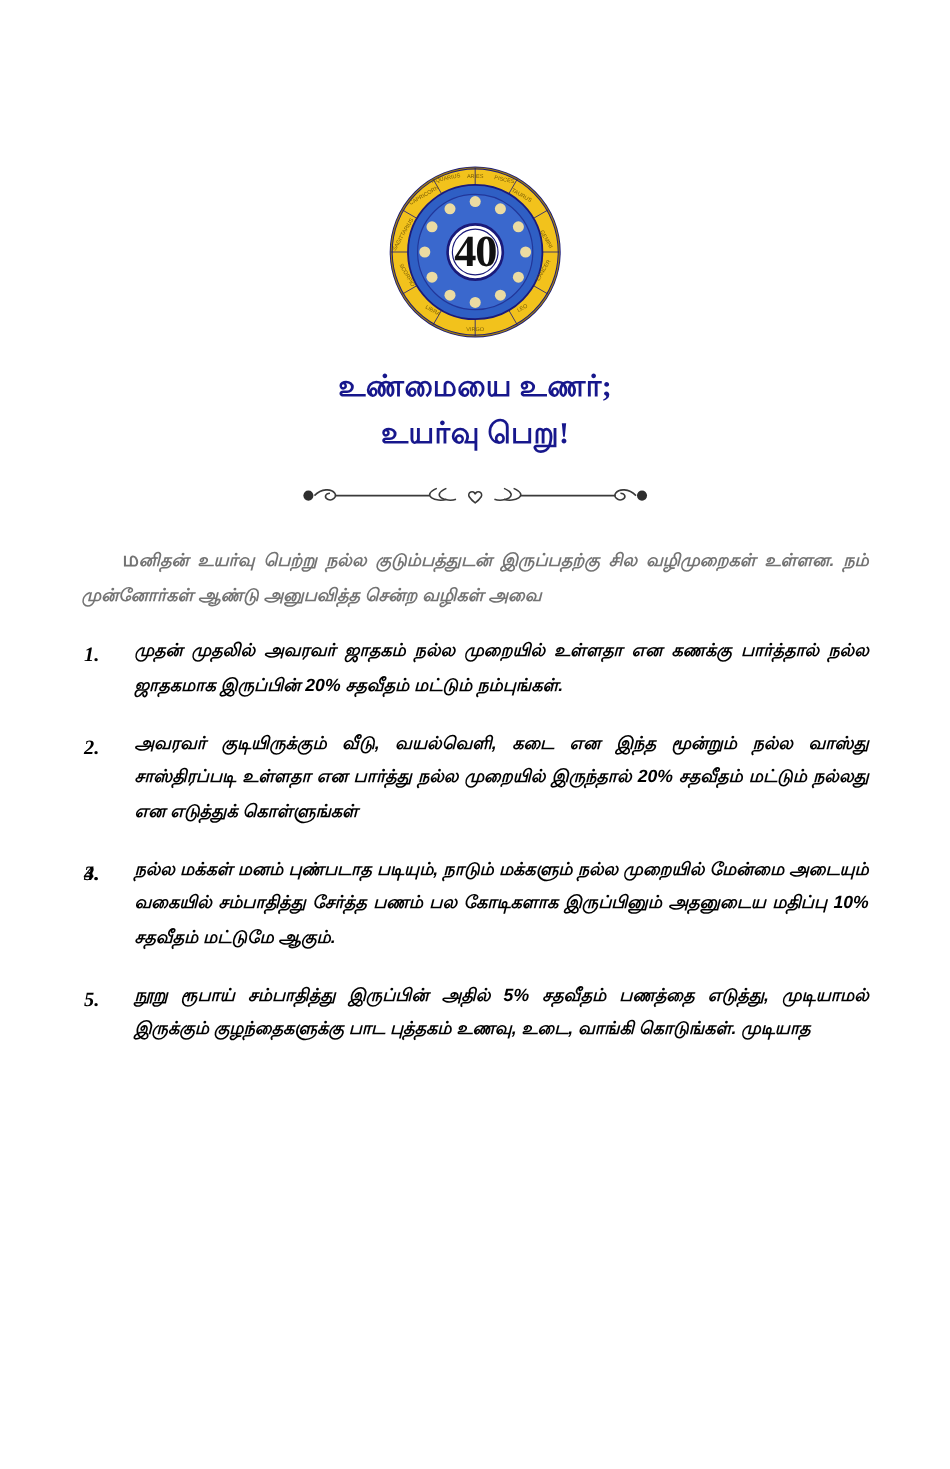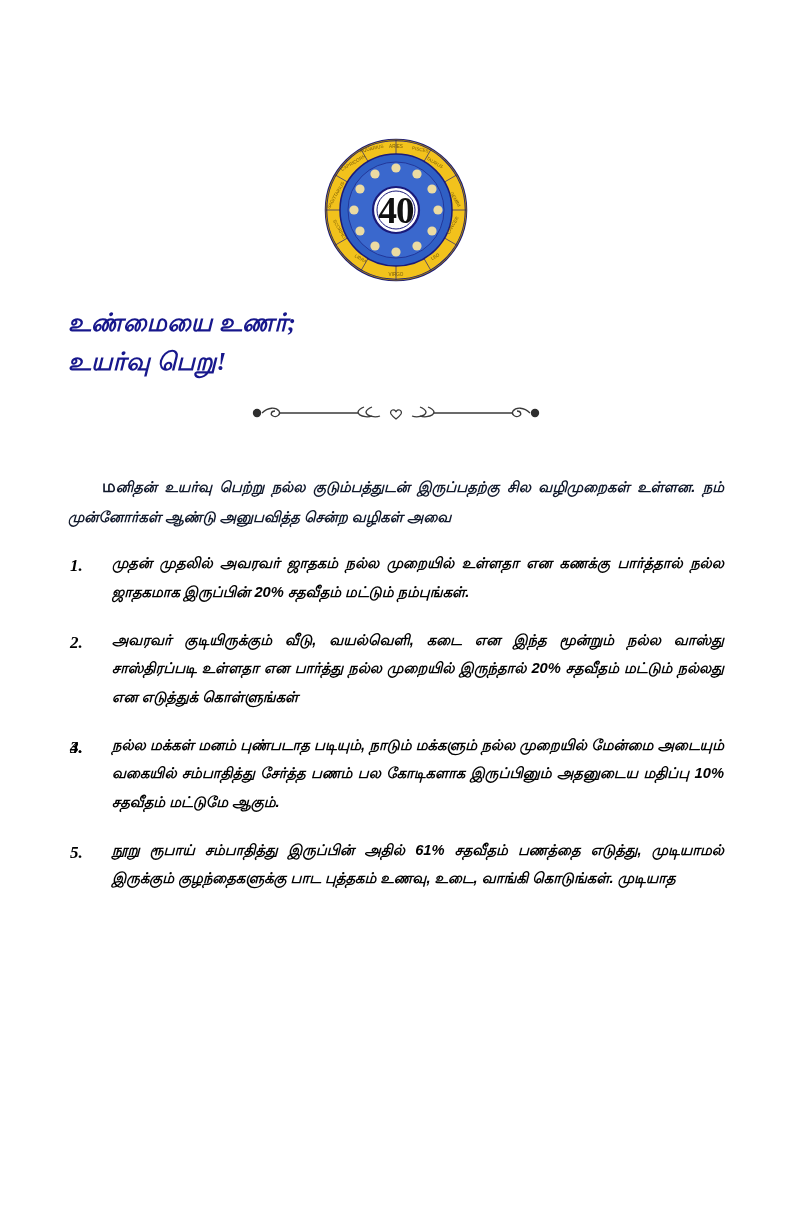--- a/index.html
+++ b/index.html
@@ -46,23 +46,22 @@
     font-family: Liberation Serif, serif;
     font-weight: bold;
     font-size: 37px;
     color: #111111;
     letter-spacing: -1px;
   }
 
   
   .title-block {
     margin-top: 22px;
-    text-align: left;
+    text-align: center;
     color: #1b1b8f;
-    font-style: italic;
   }
   .title-line {
     font-family: "Liberation Serif", serif;
     font-weight: bold;
     font-size: 25px;
     line-height: 1.55;
     color: #17178c;
     letter-spacing: 0.3px;
   }
 
@@ -71,28 +70,28 @@
     margin: 14px auto 0 auto;
     width: 300px;
     height: 34px;
     display: flex;
     align-items: center;
     justify-content: center;
   }
 
   
   .intro {
-    margin-top: 40px;
+    margin-top: 20px;
     font-size: 14.7px;
     line-height: 1.95;
     text-align: justify;
     text-align-last: left;
     font-weight: bold;
     font-style: italic;
-    color: #0f172a;
+    color: #737373;
   }
   .intro .dropcap {
     font-weight: bold;
     font-style: normal;
     font-size: 17px;
   }
   .intro-indent { display: inline-block; width: 34px; }
 
   ol.points {
     list-style: none;
@@ -220,17 +219,17 @@
     </li>
     <li>
       <span class="num">3.</span>
     </li>
     <li>
       <span class="num">4.</span>
       <span>நல்ல மக்கள் மனம் புண்படாத படியும், நாடும் மக்களும் நல்ல முறையில் மேன்மை அடையும் வகையில் சம்பாதித்து சேர்த்த பணம் பல கோடிகளாக இருப்பினும் அதனுடைய மதிப்பு 10% சதவீதம் மட்டுமே ஆகும்.</span>
     </li>
     <li>
       <span class="num">5.</span>
-      <span>நூறு ரூபாய் சம்பாதித்து இருப்பின் அதில் 61% சதவீதம் பணத்தை எடுத்து, முடியாமல் இருக்கும் குழந்தைகளுக்கு பாட புத்தகம் உணவு, உடை, வாங்கி கொடுங்கள். முடியாத</span>
+      <span>நூறு ரூபாய் சம்பாதித்து இருப்பின் அதில் 5% சதவீதம் பணத்தை எடுத்து, முடியாமல் இருக்கும் குழந்தைகளுக்கு பாட புத்தகம் உணவு, உடை, வாங்கி கொடுங்கள். முடியாத</span>
     </li>
   </ol>
 
 </div>
 
 </body></html>

